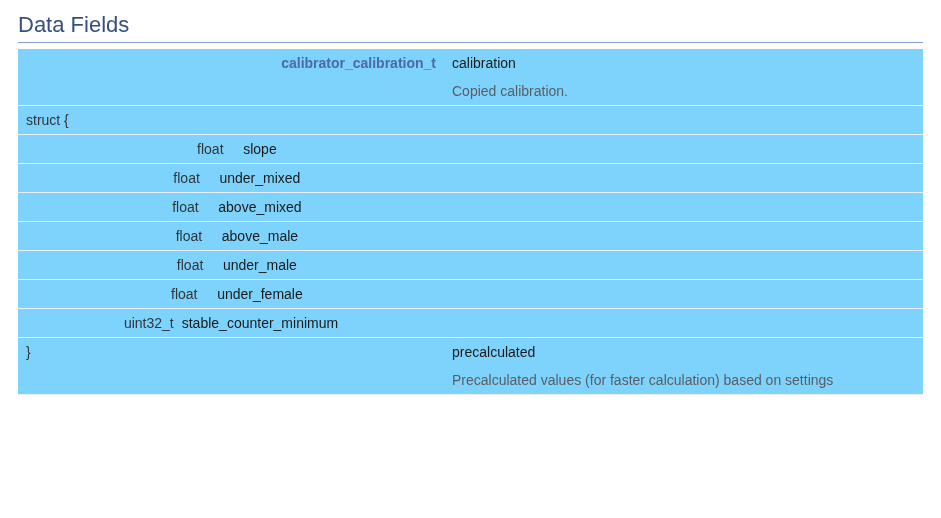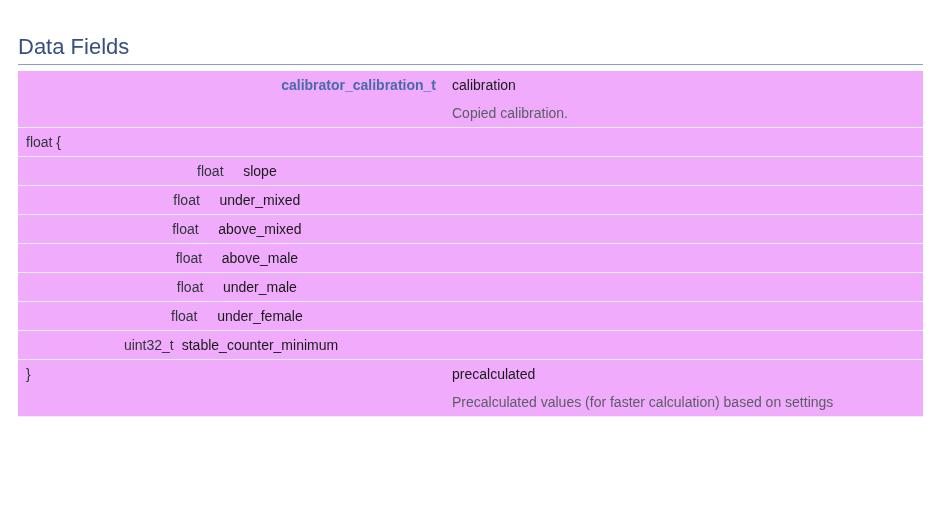--- a/index.html
+++ b/index.html
@@ -5,21 +5,21 @@
   html, body {
     margin: 0;
     padding: 0;
     width: 941px;
     font-family: "Lucida Grande", Verdana, Geneva, Arial, sans-serif;
     font-size: 14px;
     color: #253555;
     background: #fff;
   }
   .page {
-    padding: 34px 18px 10px 18px;
+    padding: 12px 18px 10px 18px;
   }
   h2.section {
     font-family: "Segoe UI", "Lucida Grande", Verdana, Arial, sans-serif;
     font-weight: 400;
     font-size: 22px;
     color: #374F7F;
     margin: 0 0 6px 0;
     padding-bottom: 4px;
     border-bottom: 1px solid #879ECB;
   }
@@ -27,21 +27,21 @@
     width: 100%;
     border-collapse: collapse;
     table-layout: fixed;
   }
   table.fields td {
     padding: 6px 8px 6px 8px;
     vertical-align: top;
     border: 0;
   }
   tr.row {
-    background: #f0abfc;
+    background: #7dd3fc;
     border-bottom: 1px solid #EAEEF5;
   }
   tr.noborder {
     border-bottom: 0;
   }
   td.typecol {
     width: 410px;
     text-align: right;
     padding-right: 8px;
     white-space: nowrap;
@@ -95,21 +95,21 @@
   <tbody id="fields-body">
         <tr class="row noborder">
           <td class="typecol"><span class="type-link">calibrator_calibration_t</span></td>
           <td class="namecol"><span class="member-name">calibration</span></td>
         </tr>
         <tr class="row">
           <td class="typecol empty"></td>
           <td class="namecol"><span class="desc-text">Copied calibration.</span></td>
         </tr>
         <tr class="row">
-          <td class="typecol-left indent0"><span class="plain-type">float {</span></td>
+          <td class="typecol-left indent0"><span class="plain-type">struct {</span></td>
           <td class="namecol empty"></td>
         </tr>
         <tr class="row">
           <td class="typecol-left indent1 struct-sub"><span class="plain-type">float</span> <span class="member-name">slope</span></td>
           <td class="namecol empty"></td>
         </tr>
         <tr class="row">
           <td class="typecol-left indent1 struct-sub"><span class="plain-type">float</span> <span class="member-name">under_mixed</span></td>
           <td class="namecol empty"></td>
         </tr>

